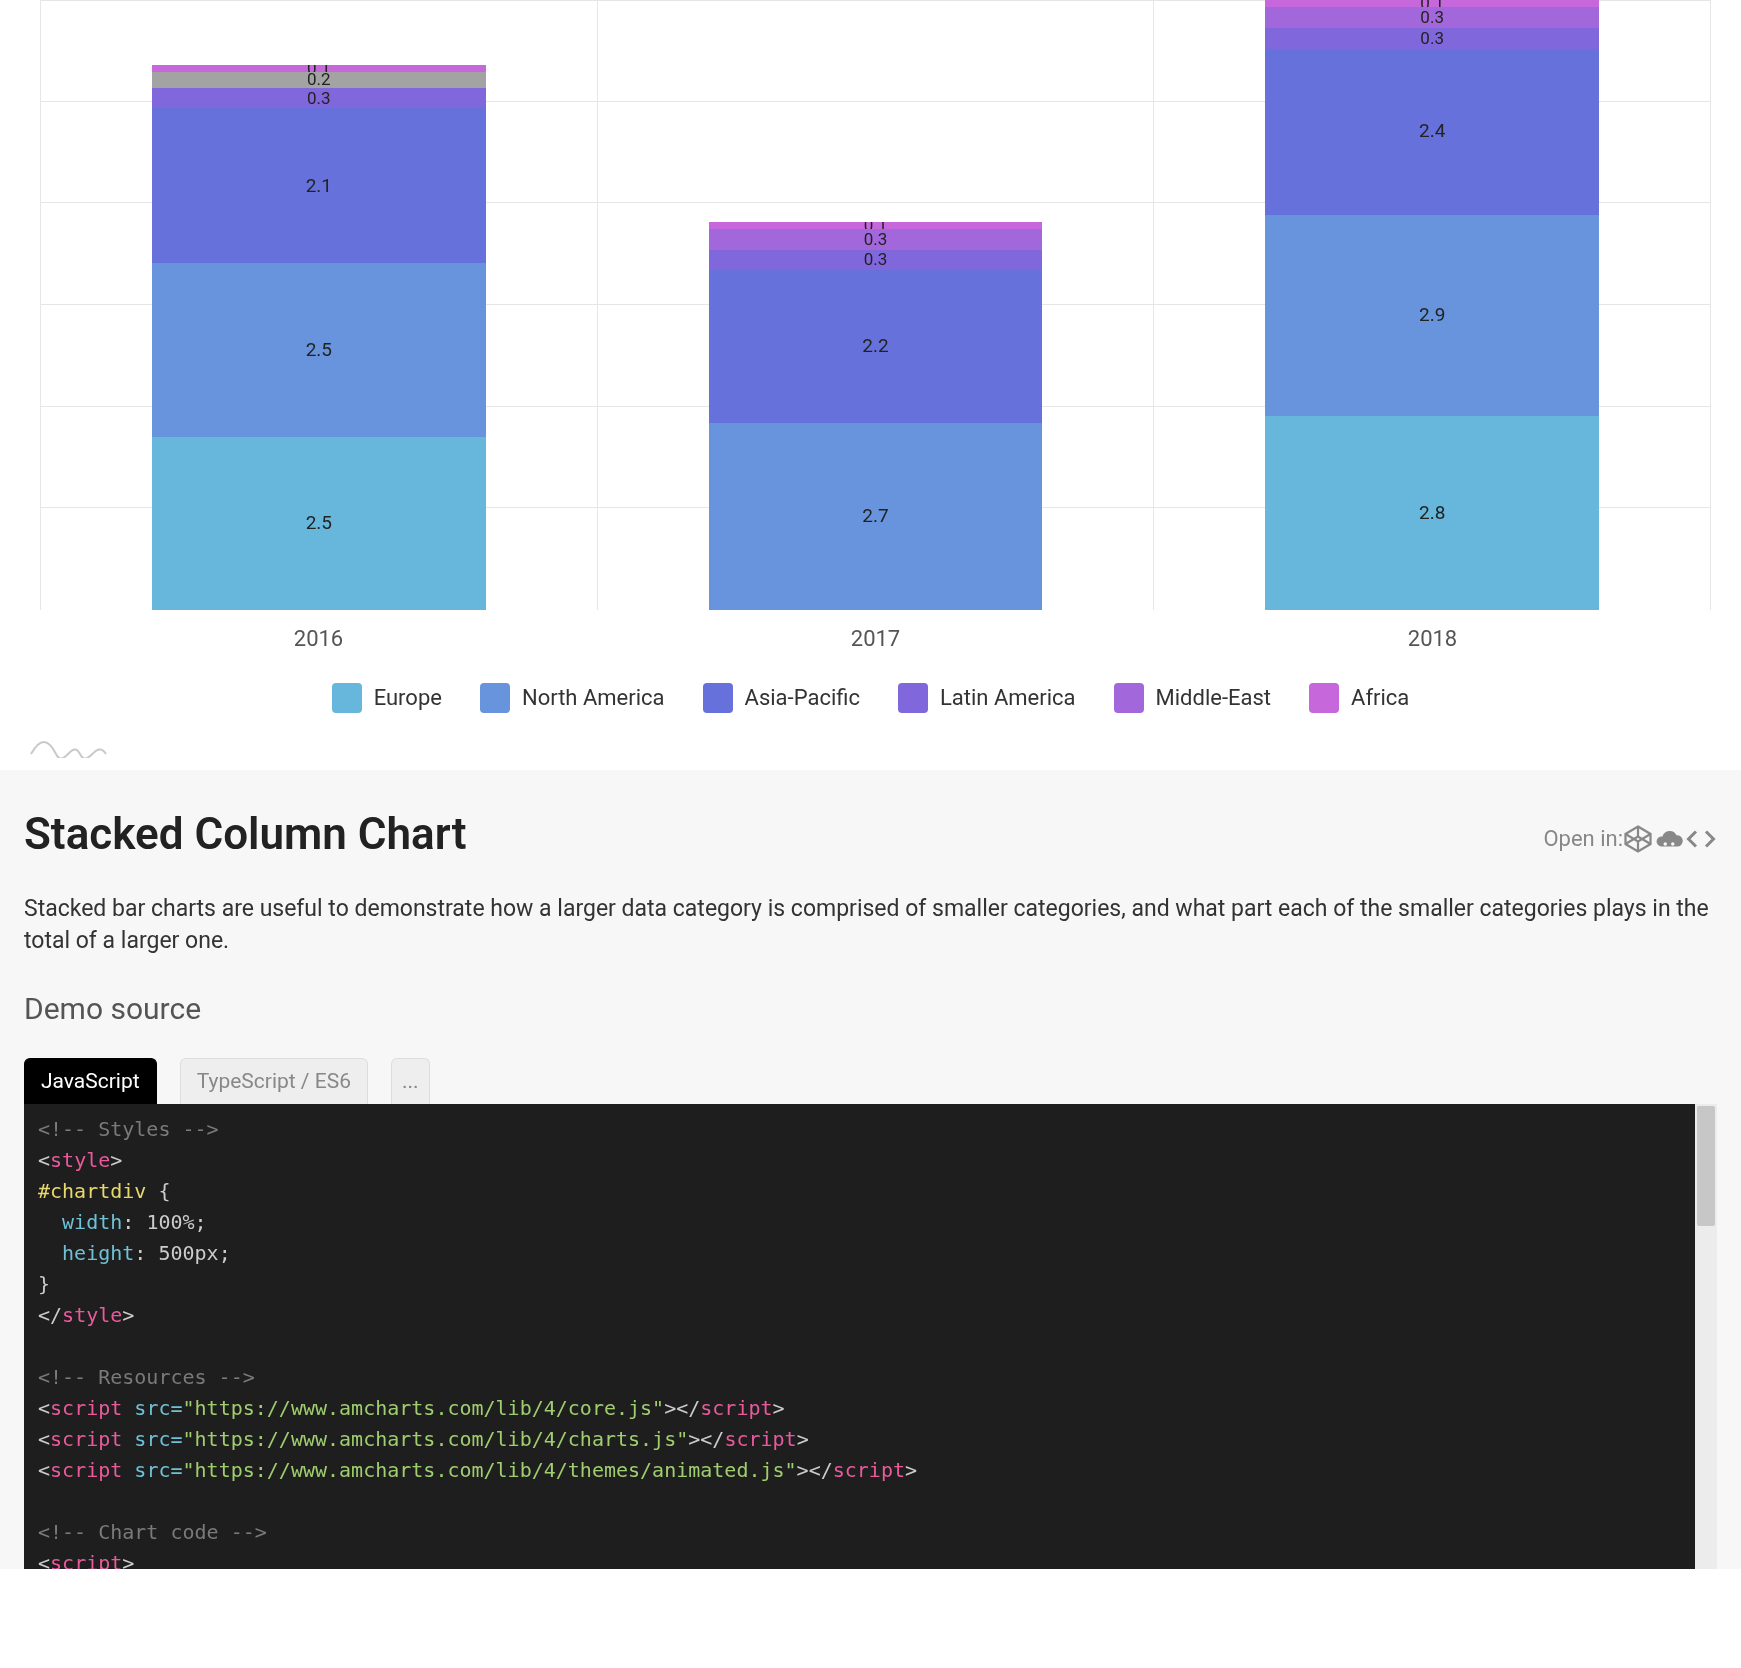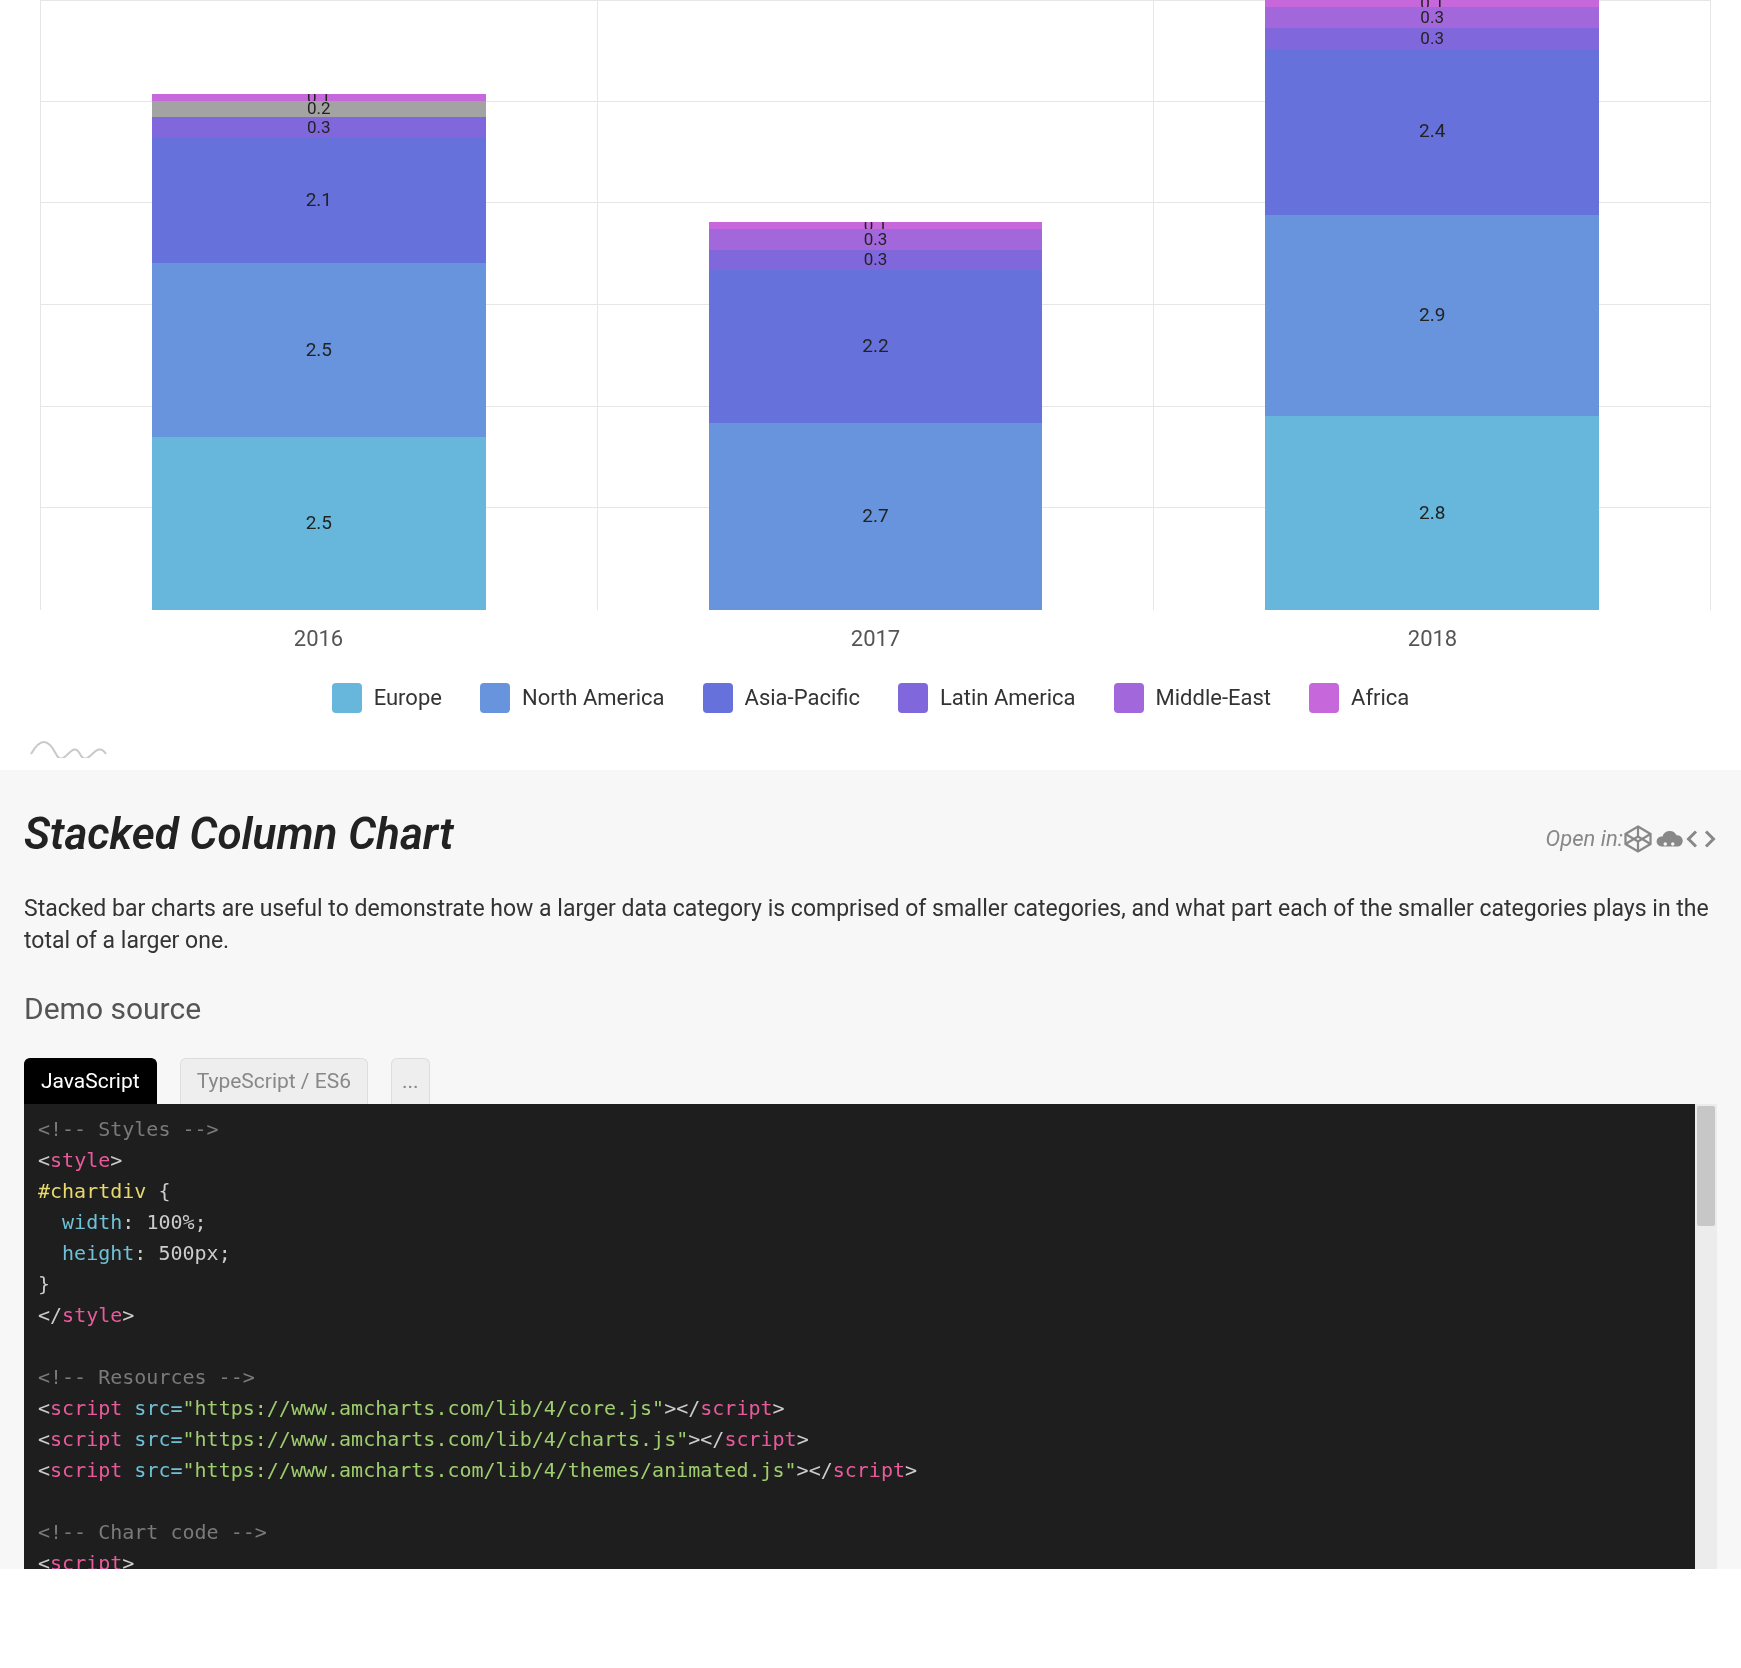--- a/index.html
+++ b/index.html
@@ -95,21 +95,20 @@
   .article h1 {
     margin: 0 0 10px 0;
     font-weight: 600;
     font-size: 44px;
     color: #222;
   }
   .title-row {
     display: flex;
     align-items: center;
     justify-content: space-between;
-    font-style: italic;
   }
   .openin {
     display: flex;
     align-items: center;
     color: #888;
     font-size: 22px;
   }
   .openin-icon { cursor: pointer; color: #888; }
   .openin-icon svg { display:block; }
   .article p {
@@ -181,21 +180,21 @@
   <div class="chart-plot" id="chart-plot">
       <div class="chart-col">
         <div class="gridline" style="bottom: 101.667px;"></div>
         <div class="gridline" style="bottom: 203.333px;"></div>
         <div class="gridline" style="bottom: 305px;"></div>
         <div class="gridline" style="bottom: 406.667px;"></div>
         <div class="gridline" style="bottom: 508.333px;"></div>
         <div class="stack">
           <div class="seg" style="height: 173.295px; background: rgb(103, 183, 220);">2.5</div>
           <div class="seg" style="height: 173.295px; background: rgb(103, 148, 220);">2.5</div>
-          <div class="seg" style="height: 126px; background: rgb(103, 113, 220);">2.1</div>
+          <div class="seg" style="height: 155px; background: rgb(103, 113, 220);">2.1</div>
           <div class="seg tiny" style="height: 20.7955px; background: rgb(128, 103, 220);">0.3</div>
           <div class="seg tiny" style="height: 16px; background: #a3a3a3;">0.2</div>
           <div class="seg tiny" style="height: 6.93182px; background: rgb(199, 103, 220);">0.1</div>
         </div>
       </div>
       <div class="chart-col">
         <div class="gridline" style="bottom: 101.667px;"></div>
         <div class="gridline" style="bottom: 203.333px;"></div>
         <div class="gridline" style="bottom: 305px;"></div>
         <div class="gridline" style="bottom: 406.667px;"></div>

